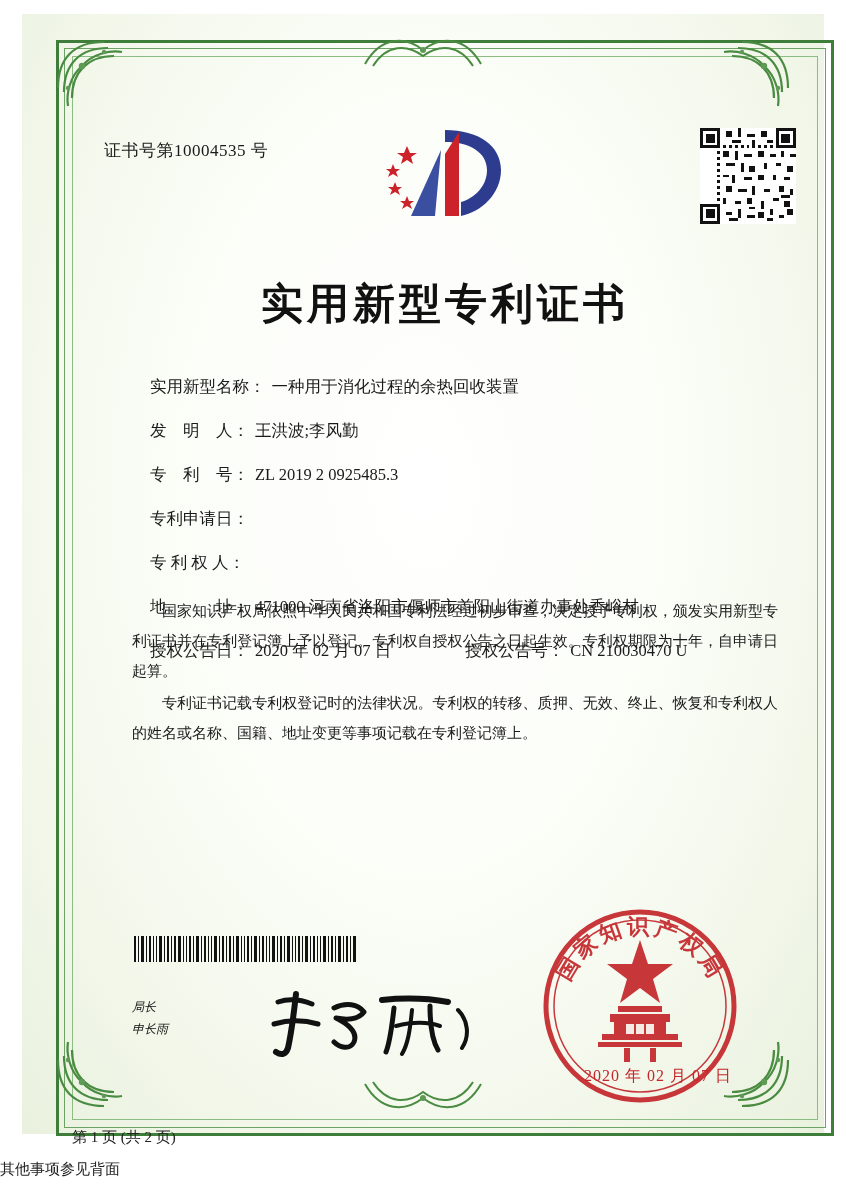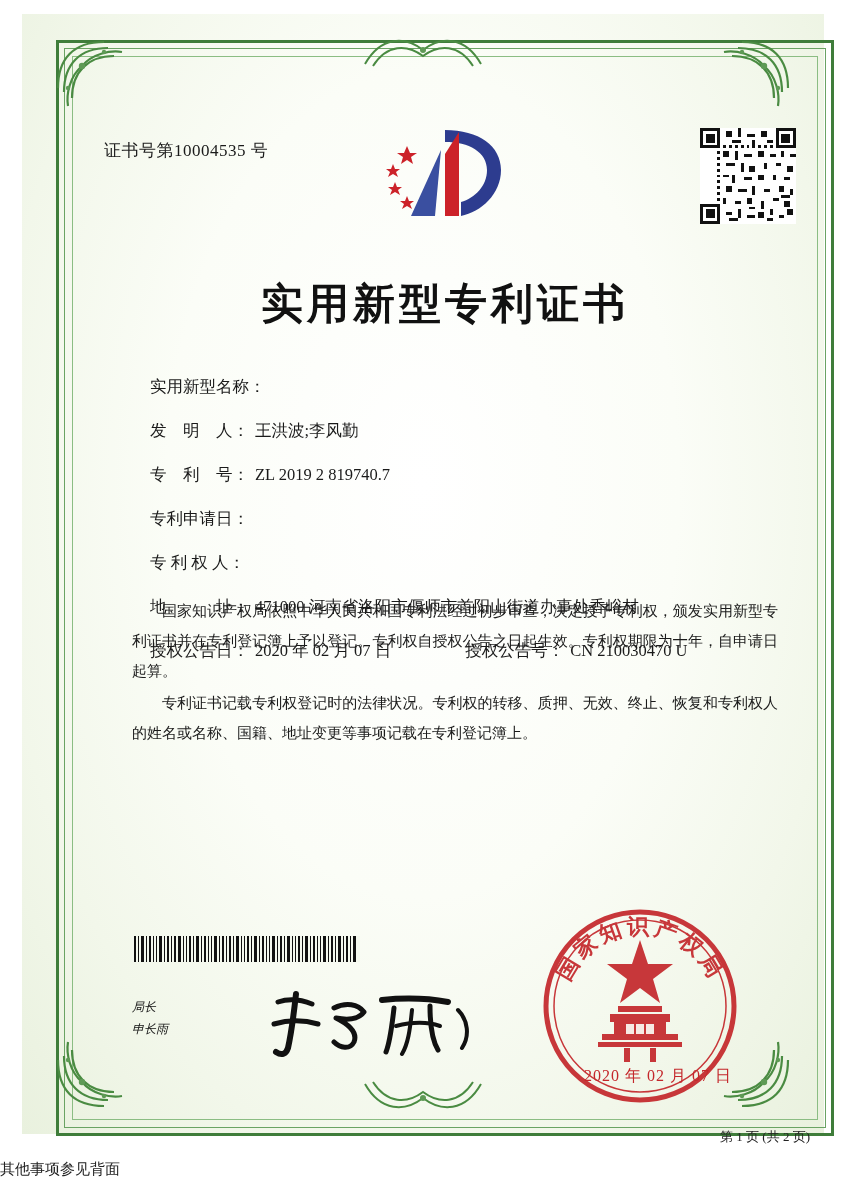--- a/index.html
+++ b/index.html
@@ -206,24 +206,24 @@
     position: absolute;
     right: 86px;
     top: 1010px;
     font-size: 16px;
     color: #c4272b;
     letter-spacing: 1px;
   }
   .page-no {
     position: absolute;
     left: 0;
-    right: 8px;
+    right: 16px;
     top: 1072px;
-    text-align: right;
-    font-size: 13px;
+    text-align: left;
+    font-size: 15px;
     color: #222;
   }
   .footer-note {
     position: absolute;
     left: 0;
     right: 0;
     top: 1160px;
     text-align: left;
     font-size: 15px;
     color: #222;
@@ -427,28 +427,29 @@
               <rect x="28" y="23" width="3" height="1"></rect>
           </g>
         </svg>
       </div>
 
       <div class="title">实用新型专利证书</div>
 
       <div class="fields">
         <div class="field-row">
           <span class="field-label">实用新型名称：</span>
+          <span class="field-value">一种用于消化过程的余热回收装置</span>
         </div>
         <div class="field-row">
           <span class="field-label">发　明　人：</span>
           <span class="field-value">王洪波;李风勤</span>
         </div>
         <div class="field-row">
           <span class="field-label">专　利　号：</span>
-          <span class="field-value">ZL 2019 2 819740.7</span>
+          <span class="field-value">ZL 2019 2 0925485.3</span>
         </div>
         <div class="field-row">
           <span class="field-label">专利申请日：</span>
         </div>
         <div class="field-row">
           <span class="field-label">专 利 权 人：</span>
         </div>
         <div class="field-row">
           <span class="field-label">地　　　址：</span>
           <span class="field-value">471000 河南省洛阳市偃师市首阳山街道办事处香峪村</span>

